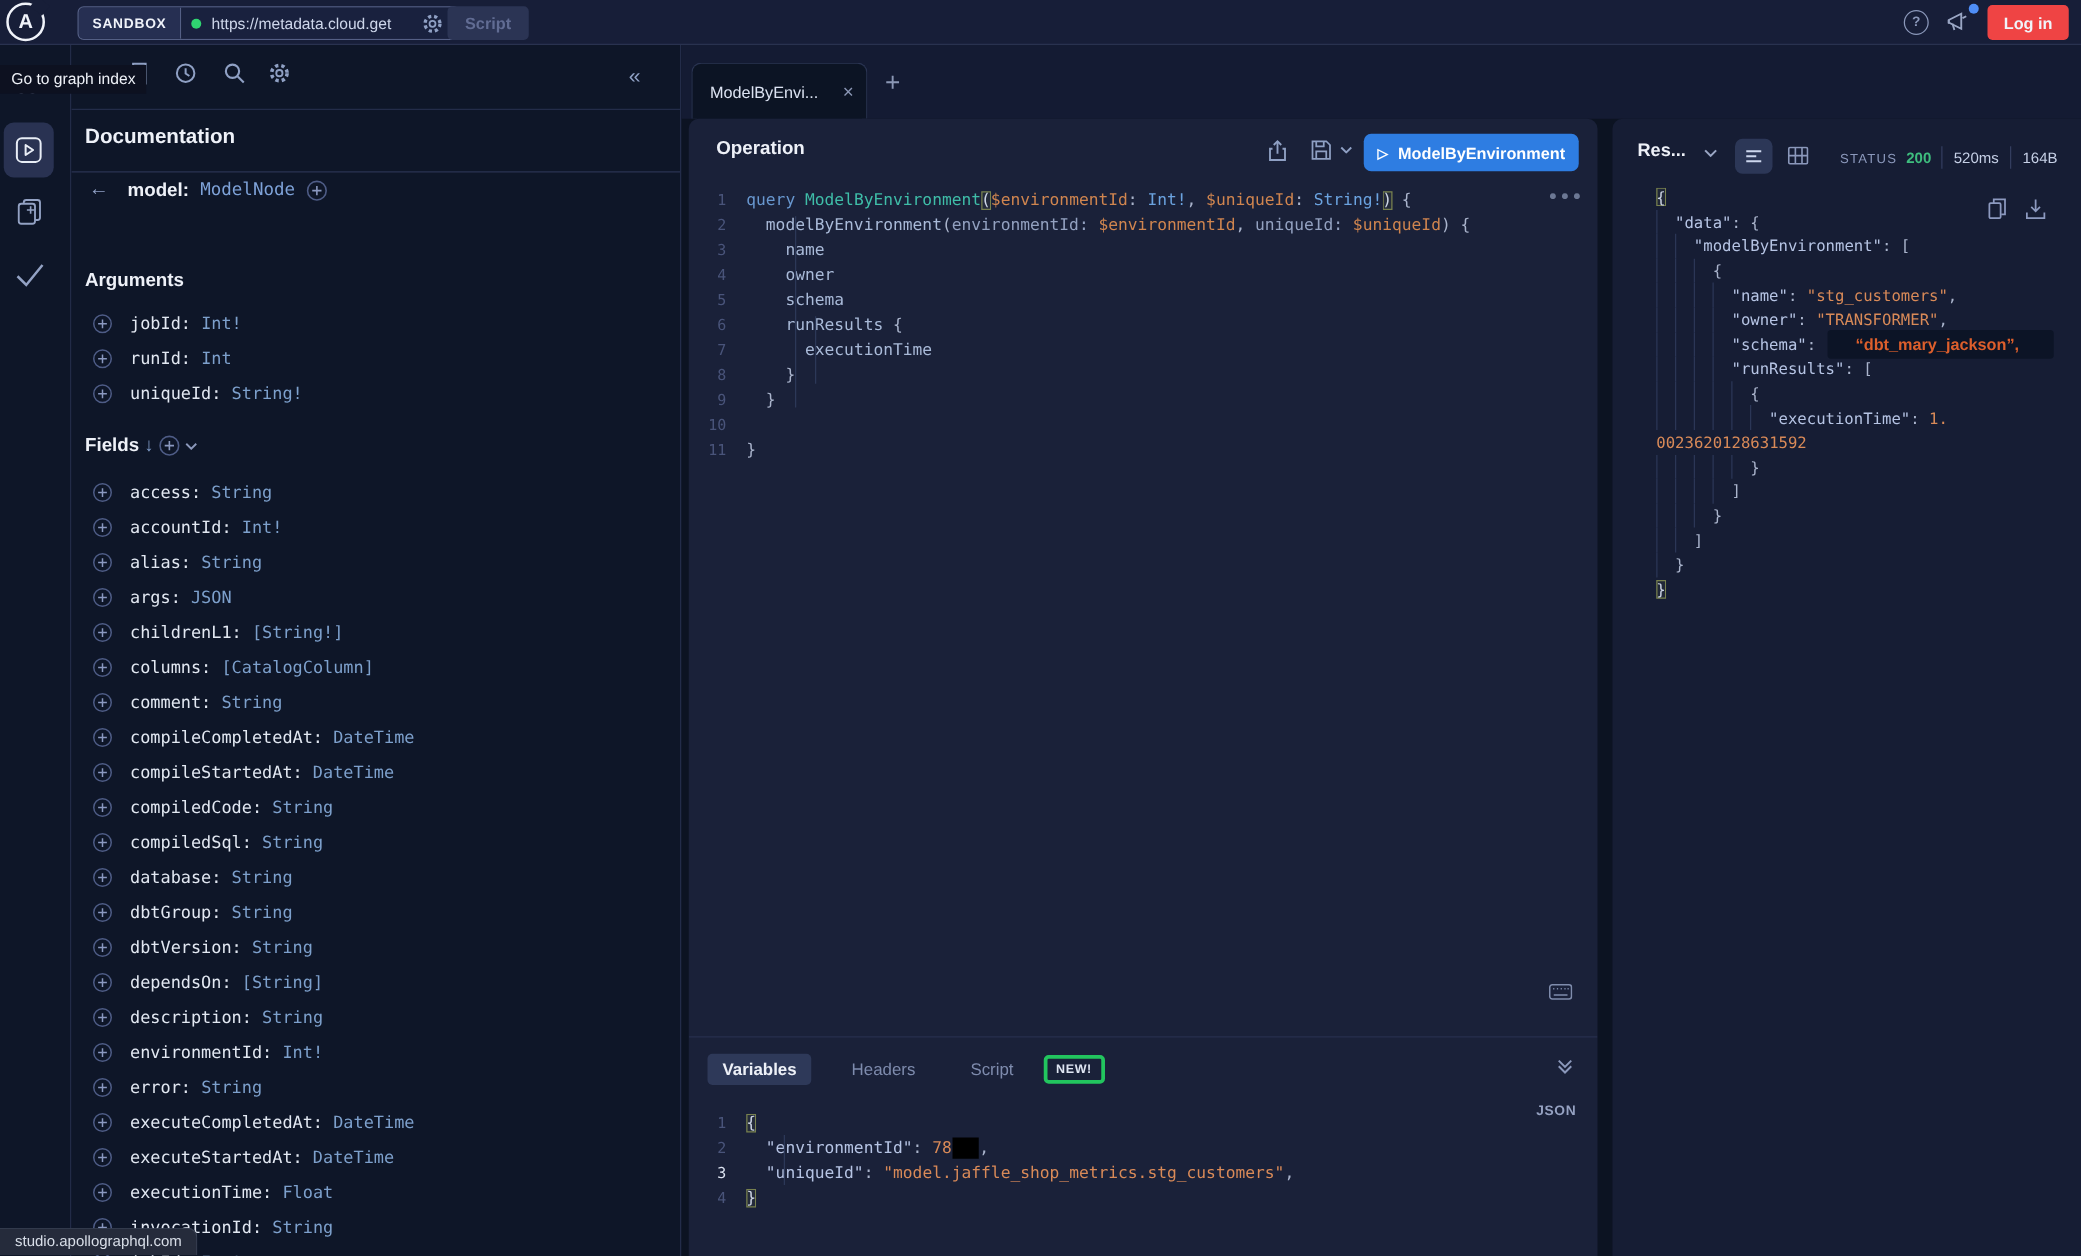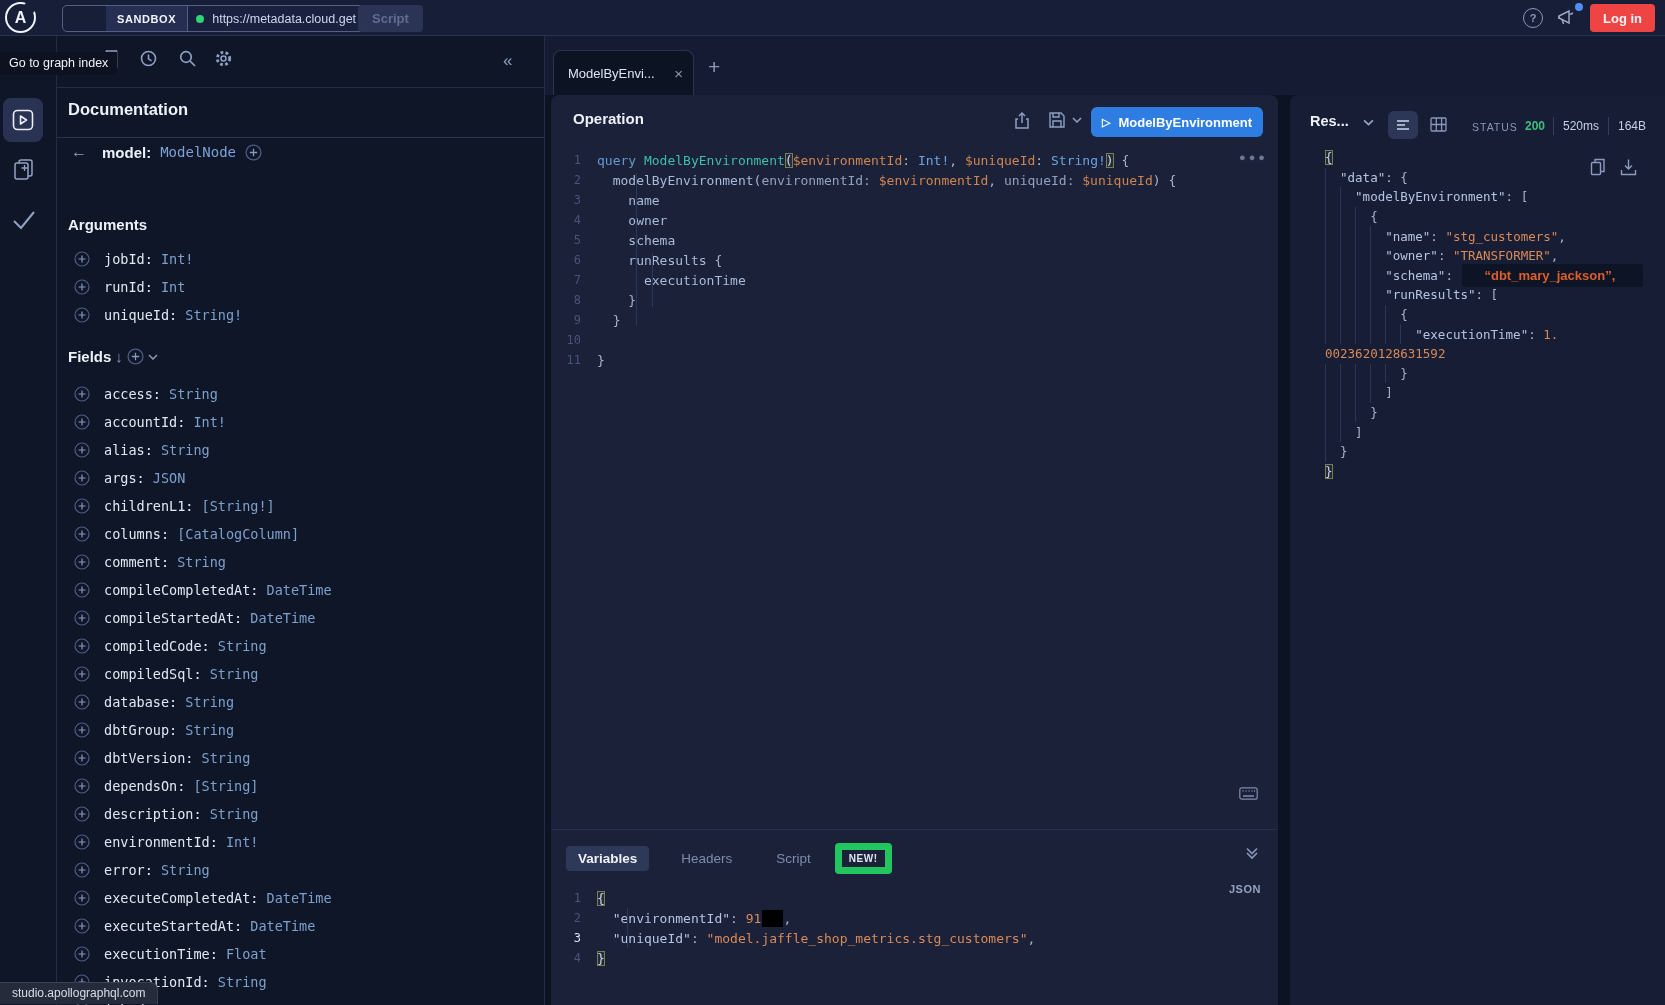--- a/index.html
+++ b/index.html
@@ -14,21 +14,21 @@
   .topbar { position:absolute; left:0; top:0; width:1665px; height:36px;
     background:#171e38; border-bottom:1px solid #29324f; z-index:5; }
   .logo { position:absolute; left:5px; top:2px; width:31px; height:31px; border:2px solid #f0f3fa;
     border-radius:50%; display:flex; align-items:center; justify-content:center;
     font-weight:bold; font-size:16px; color:#f0f3fa; }
   .logo::after { content:""; position:absolute; right:-4px; top:-4px; width:12px; height:10px;
     background:#171e38; transform:rotate(40deg); }
   .chipgroup { position:absolute; left:62px; top:5px; height:27px; display:flex;
     border:1px solid #545f85; border-radius:5px; overflow:hidden; }
   .chip-sandbox { background:#262f52; color:#f0f3fa; font-size:11px; font-weight:bold;
-    letter-spacing:.6px; display:flex; align-items:center; padding:0 11px; border-right:1px solid #545f85;margin-left:43px; }
+    letter-spacing:.6px; display:flex; align-items:center; padding:0 11px; border-right:1px solid #545f85; }
   .chip-url { background:#19213e; display:flex; align-items:center; gap:8px; padding:0 8px; width:222px; }
   .chip-url .dot { width:8px; height:8px; border-radius:50%; background:#2fd571; flex:0 0 auto; }
   .chip-url .url { font-size:12.5px; color:#cdd6ea; white-space:nowrap; overflow:hidden; width:160px; }
   .btn-publish { position:absolute; left:358px; top:5px; height:27px; padding:0 14px;
     background:#2b3454; border:none; border-radius:4px; color:#616c93; font-weight:bold; font-size:13px; }
   .help-circle { position:absolute; left:1523px; top:8px; width:20px; height:20px; border:1.5px solid #8b98ba;
     border-radius:50%; color:#8b98ba; font-size:11px; font-weight:bold; display:flex; align-items:center; justify-content:center; }
   .mega { position:absolute; left:1556px; top:7px; }
   .mega-dot { position:absolute; left:1575px; top:3px; width:8px; height:8px; border-radius:50%; background:#4f8ef7; }
   .btn-login { position:absolute; right:10px; top:4px; height:28px; padding:0 13px; background:#ef4444;
@@ -104,21 +104,21 @@
   .tk-bx{display:inline-block; width:21px; height:17px; background:#000; margin-left:1px;}
   .tk-rd{font-family:"Liberation Sans", sans-serif; font-weight:bold; font-size:13px; color:#dd5f2c;
     background:#0c1426; padding:4px 28px 4px 22px; border-radius:3px; margin-left:2px; }
   .iguide { position:absolute; width:0; border-left:1px solid #2c3858; }
   .kbd-ic { position:absolute; left:688px; top:692px; color:#7f8cac; }
 
   .op-divider { position:absolute; left:0; top:734px; width:727px; border-top:1px solid #272f4e; }
   .vtabs { position:absolute; left:15px; top:748px; display:flex; align-items:center; gap:20px; }
   .vtab { font-size:13.5px; color:#7e8bad; padding:5px 12px; border-radius:4px; }
   .vtab.active { background:#2e3959; color:#eef1f8; font-weight:bold; }
-  .new-badge { border:7px solid #22c55e; border-radius:4px; color:#dfe5f2; font-size:10px;
+  .new-badge { border:3px solid #22c55e; border-radius:4px; color:#dfe5f2; font-size:10px;
     font-weight:bold; letter-spacing:.5px; padding:3px 7px;text-align:center; }
   .v-collapse { position:absolute; left:694px; top:751px; color:#8b98bb; }
   .v-mode { position:absolute; left:678px; top:788px; color:#96a2c2; font-size:11px; font-weight:bold; letter-spacing:.5px; }
   .varcode { position:absolute; left:0; top:793px; width:727px; }
 
   
   .respcard { position:absolute; left:1290px; top:95px; width:375px; height:910px; background:#161d34;
     border-radius:8px 0 0 0; overflow:hidden; }
   .resp-hdr { position:absolute; left:0; top:0; width:375px; height:50px; }
   .resp-title { position:absolute; left:20px; top:18px; font-size:14.5px; font-weight:bold; color:#eef1f8; }
@@ -632,21 +632,21 @@
       </svg>
     </span>
     <div class="v-mode">JSON</div>
     <div class="varcode" id="var-code">
         <div class="cl">
           <span class="ln">1</span>
           <span class="cd"><span class="tk-bm">{</span></span>
         </div>
         <div class="cl">
           <span class="ln">2</span>
-          <span class="cd"><span class="tk-pn">  </span><span class="tk-ky">"environmentId"</span><span class="tk-pn">: </span><span class="tk-nm">91</span><span class="tk-bx"></span><span class="tk-pn">,</span></span>
+          <span class="cd"><span class="tk-pn">  </span><span class="tk-ky">"environmentId"</span><span class="tk-pn">: </span><span class="tk-nm">78</span><span class="tk-bx"></span><span class="tk-pn">,</span></span>
         </div>
         <div class="cl">
           <span class="ln act">3</span>
           <span class="cd"><span class="tk-pn">  </span><span class="tk-ky">"uniqueId"</span><span class="tk-pn">: </span><span class="tk-st">"model.jaffle_shop_metrics.stg_customers"</span><span class="tk-pn">,</span></span>
         </div>
         <div class="cl">
           <span class="ln">4</span>
           <span class="cd"><span class="tk-bm">}</span></span>
         </div>
       </div>

